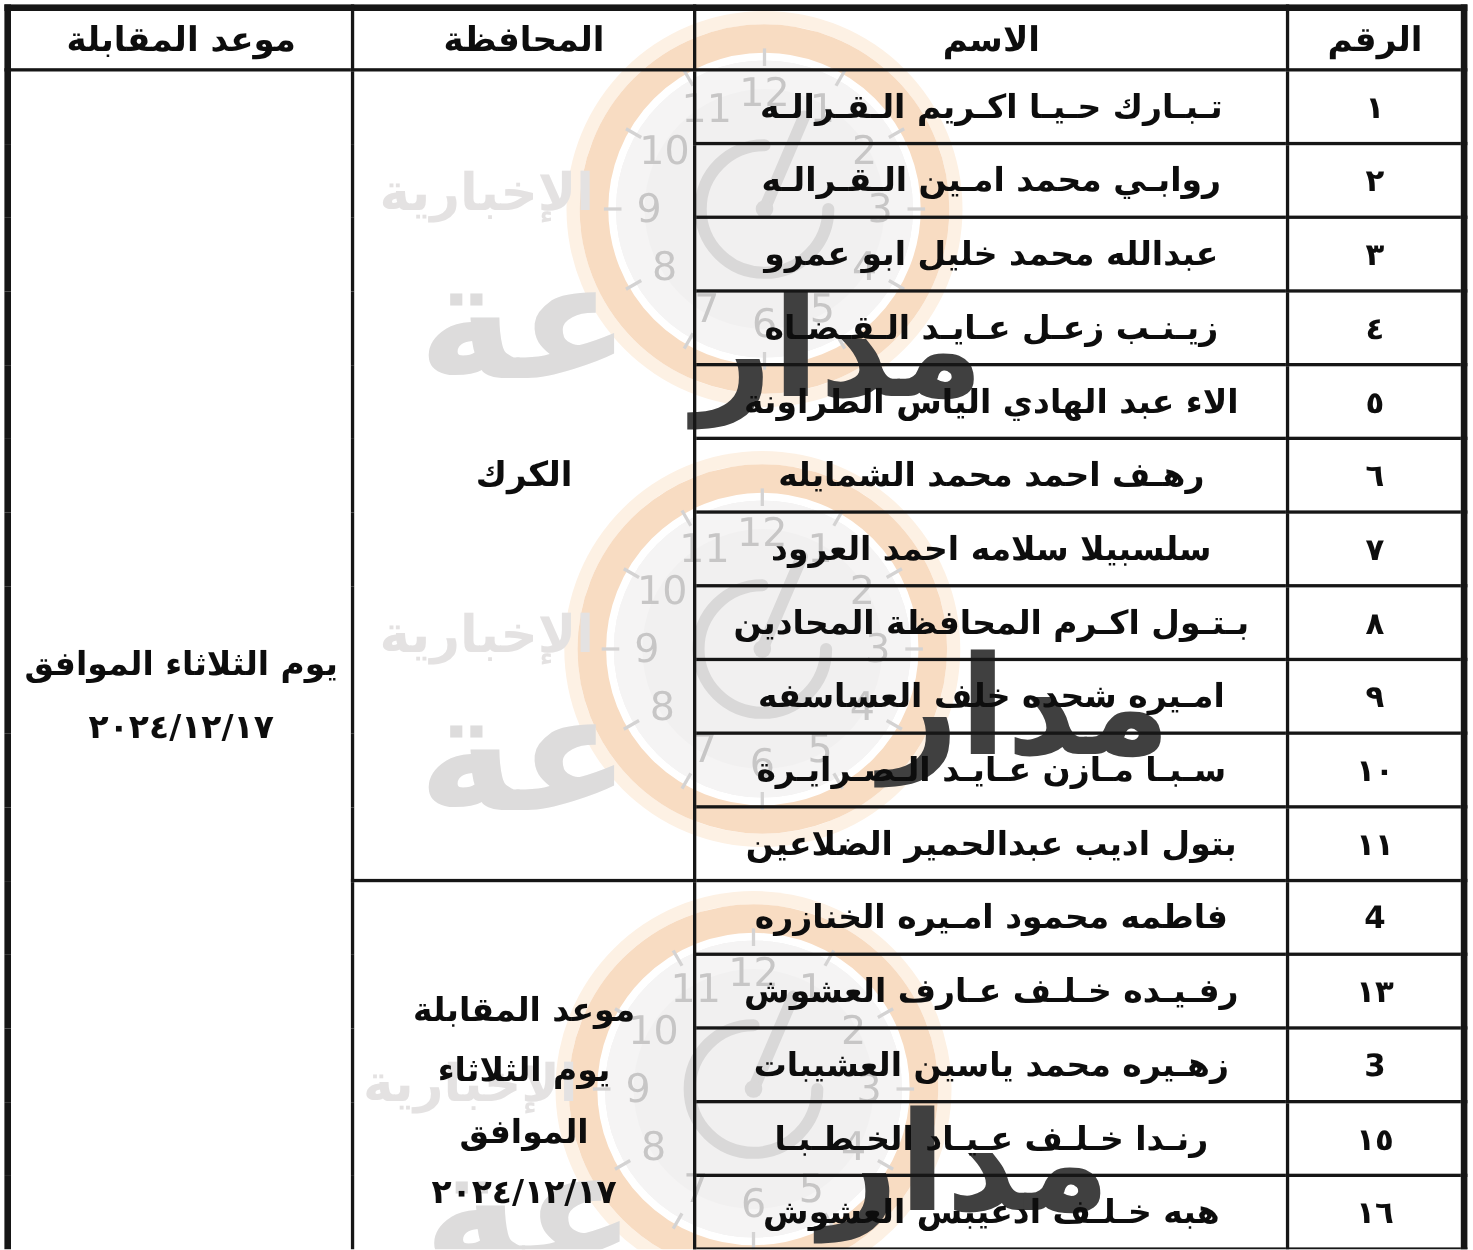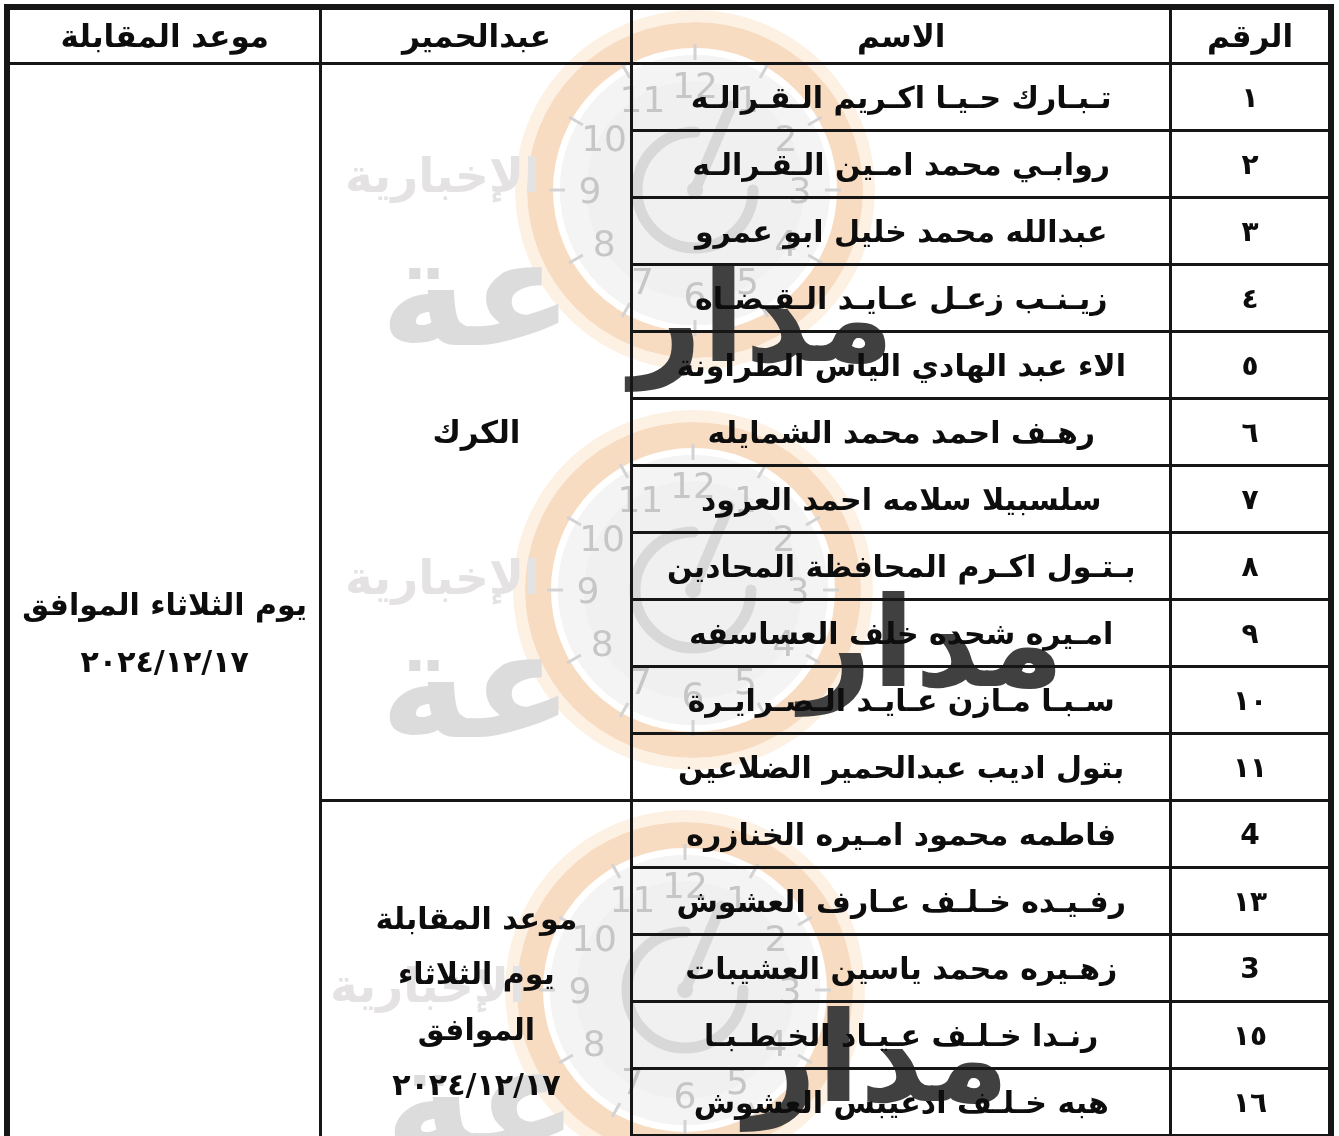--- a/index.html
+++ b/index.html
@@ -176,21 +176,21 @@
       <colgroup>
         <col style="width:160px">
           <col style="width:537px">
           <col style="width:310px">
           <col style="width:313px">
       </colgroup>
       <thead>
         <tr>
           <th>الرقم</th>
           <th>الاسم</th>
-          <th>عبدالحمير</th>
+          <th>المحافظة</th>
           <th>موعد المقابلة</th>
         </tr>
       </thead>
       <tbody>
         <tr>
           <td class="num">١</td>
           <td class="name">تـبـارك حـيـا اكـريم الـقـرالـه</td>
           <td class="gov" rowspan="11">الكرك</td>
           <td class="meet" rowspan="17">
             <div>يوم الثلاثاء الموافق</div>

